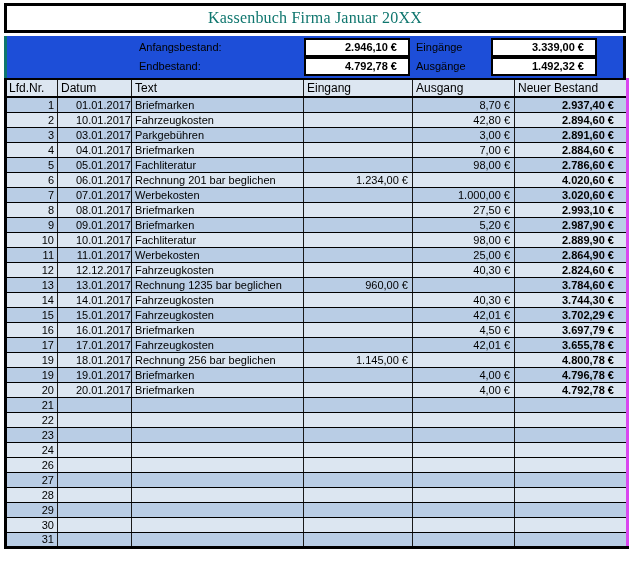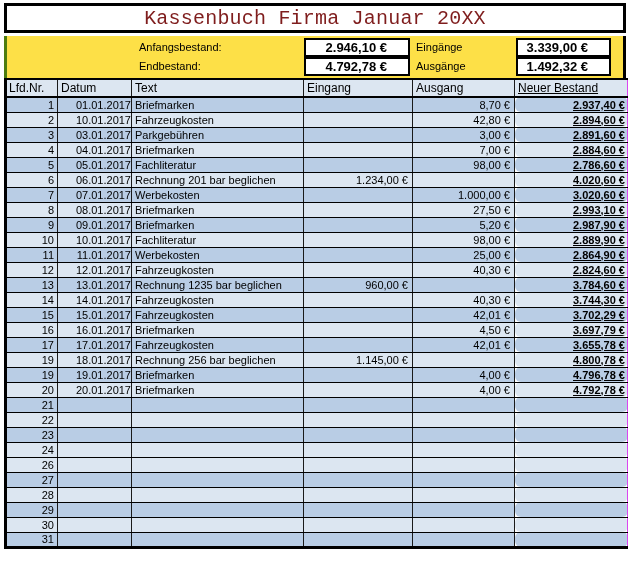--- a/index.html
+++ b/index.html
@@ -33,37 +33,37 @@
     border-bottom: 3px solid #000000;
     border-left: 3px solid #000000;
     border-right: 3px solid #000000;
     background: #ffffff;
     box-sizing: border-box;
     display: flex;
     align-items: center;
     justify-content: center;
   }
   .title-text {
-    font-family: Liberation Mono, monospace;
-    font-size: 20px;
-    color: #7f1d1d;
+    font-family: Liberation Serif, serif;
+    font-size: 16px;
+    color: #0f766e;
     letter-spacing: 0.2px;
     white-space: nowrap;
   }
 
   
   .summary {
     position: absolute;
     left: 4px;
     top: 36px;
     width: 622px;
     height: 42px;
-    background: #fde047;
-    box-sizing: border-box;
-    border-left: 3px solid #4d7c0f;
+    background: #1d4ed8;
+    box-sizing: border-box;
+    border-left: 3px solid #0f766e;
     border-right: 3px solid #000000;
   }
   .sum-row {
     position: absolute;
     left: 0;
     width: 100%;
     height: 19px;
   }
   .sum-row.r1 { top: 2px; }
   .sum-row.r2 { top: 21px; }
@@ -76,31 +76,31 @@
     white-space: nowrap;
   }
   .sum-label.left-label { left: 132px; }
   .sum-label.mid-label  { left: 409px; }
 
   .sum-box {
     position: absolute;
     box-sizing: border-box;
     background: #ffffff;
     border: 2px solid #000000;
-    font-size: 13px;
+    font-size: 11px;
     font-weight: bold;
     text-align: right;
-    padding-right: 21px;
+    padding-right: 11px;
     line-height: 15px;
     height: 19px;
     white-space: nowrap;
     color: #000000;
   }
   .sum-box.box-a { left: 297px; width: 106px; }
-  .sum-box.box-b { left: 509px; width: 95px; }
+  .sum-box.box-b { left: 484px; width: 106px; }
 
   
   .grid {
     position: absolute;
     left: 4px;
     top: 78px;
     width: 622px;
     border-collapse: collapse;
     table-layout: fixed;
     box-sizing: border-box;
@@ -155,28 +155,27 @@
   td.c-text {
     text-align: left;
     padding-left: 3px;
   }
   td.c-in, td.c-out {
     text-align: right;
     padding-right: 4px;
   }
   td.c-bal {
     text-align: right;
-    padding-right: 2px;
+    padding-right: 12px;
     font-weight: bold;
-    border-radius: 6px;
   }
 
   
   .grid tr td.edge-l, .grid tr th.edge-l { border-left: 3px solid #000000; }
-  .grid tr td.edge-r, .grid tr th.edge-r { border-right: 1px solid #d946ef; text-decoration: underline; }
+  .grid tr td.edge-r, .grid tr th.edge-r { border-right: 3px solid #d946ef; }
   .grid tr.last td { border-bottom: 3px solid #000000; }
 </style>
 </head>
 <body>
 
 <div id="sheet">
 
   <div class="title-band">
     <span class="title-text">Kassenbuch Firma Januar 20XX</span>
   </div>
@@ -299,21 +298,21 @@
         <tr class="band-dark">
           <td class="c-num edge-l">11</td>
           <td class="c-date">11.01.2017</td>
           <td class="c-text">Werbekosten</td>
           <td class="c-in"></td>
           <td class="c-out">25,00 €</td>
           <td class="c-bal edge-r">2.864,90 €</td>
         </tr>
         <tr class="band-light">
           <td class="c-num edge-l">12</td>
-          <td class="c-date">12.01.2017</td>
+          <td class="c-date">12.12.2017</td>
           <td class="c-text">Fahrzeugkosten</td>
           <td class="c-in"></td>
           <td class="c-out">40,30 €</td>
           <td class="c-bal edge-r">2.824,60 €</td>
         </tr>
         <tr class="band-dark">
           <td class="c-num edge-l">13</td>
           <td class="c-date">13.01.2017</td>
           <td class="c-text">Rechnung 1235 bar beglichen</td>
           <td class="c-in">960,00 €</td>

